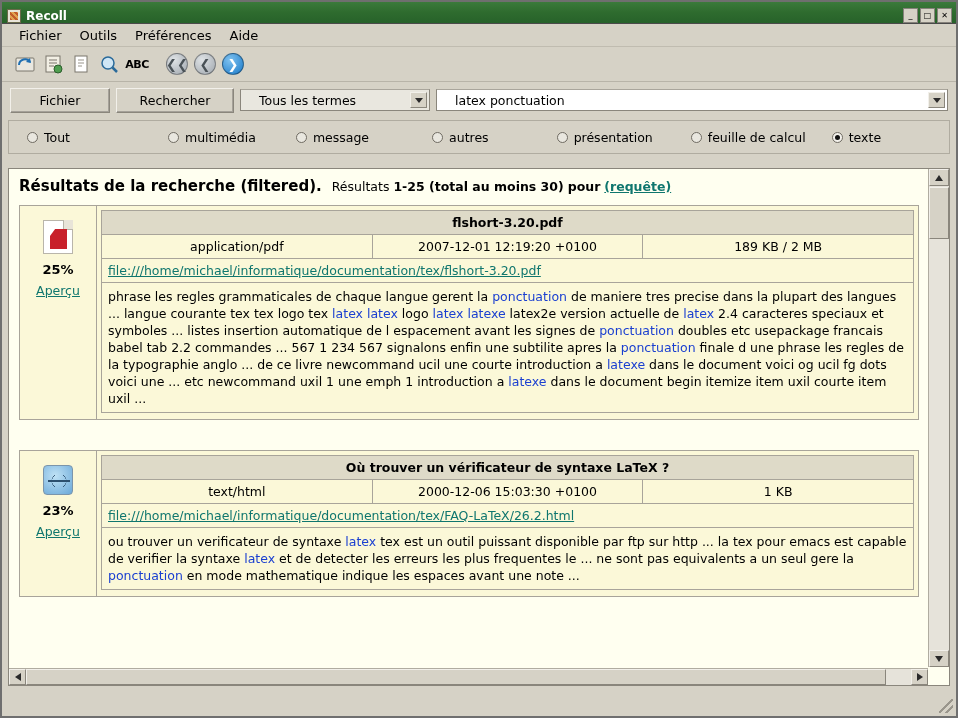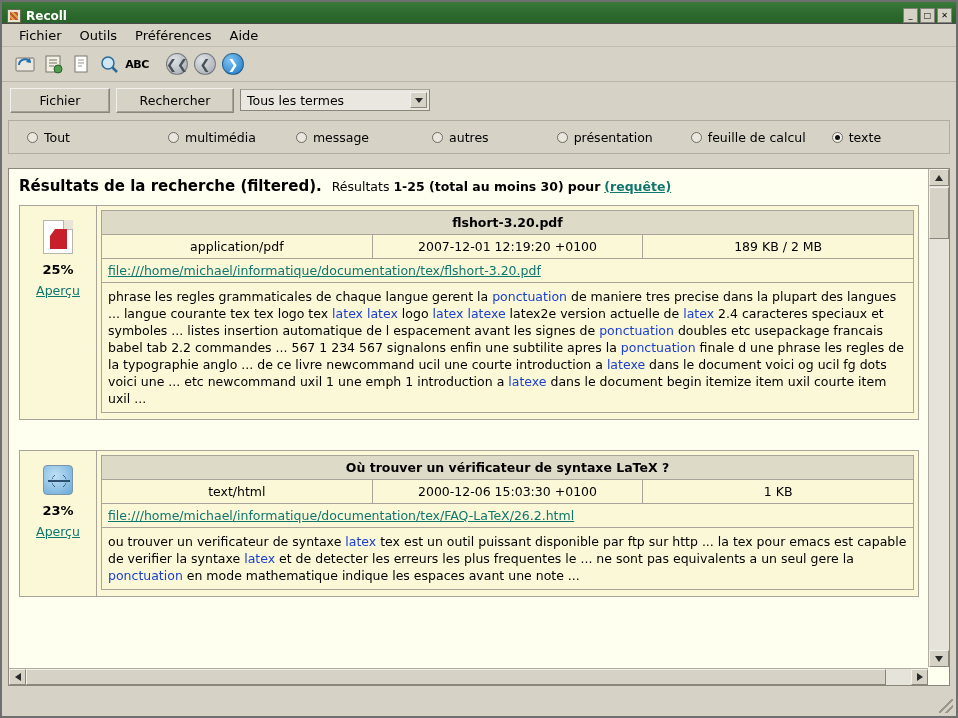--- a/index.html
+++ b/index.html
@@ -137,21 +137,21 @@
     box-shadow: inset -1px -1px 0 #a5a199;
     cursor: default;
   }
   .combo {
     background: #e9e7df;
     border: 1px solid #8a867c;
     border-top-color: #a9a59b;
     height: 22px;
     display: flex;
     align-items: center;
-    padding-left: 6px;
+    padding-left: 18px;
     font-size: 12.5px;
     position: relative;
     box-sizing: border-box;
   }
   .combo .arrow-box {
     position: absolute;
     right: 2px; top: 2px;
     width: 17px; height: 16px;
     background: #d6d2c6;
     border: 1px solid #8a867c;
@@ -475,20 +475,26 @@
     <div class="tb-btn">
       <div class="circle-btn cb-blue">❯</div>
     </div>
   </div>
 
   <div class="searchbar">
     <div class="btn" style="width:78px;text-align:center;">Fichier</div>
     <div class="btn" style="width:96px;text-align:center;">Rechercher</div>
     <div class="combo combo-type">
       <span>Tous les termes</span>
+      <span class="arrow-box">
+          <span class="arrow-down"></span>
+        </span>
+    </div>
+    <div class="combo combo-query">
+      <span>latex ponctuation</span>
       <span class="arrow-box">
           <span class="arrow-down"></span>
         </span>
     </div>
   </div>
 
   <div class="catbar">
     <div class="radio" style="margin-left:14px;">
       <span class="dot"></span>
       <span>Tout</span>

